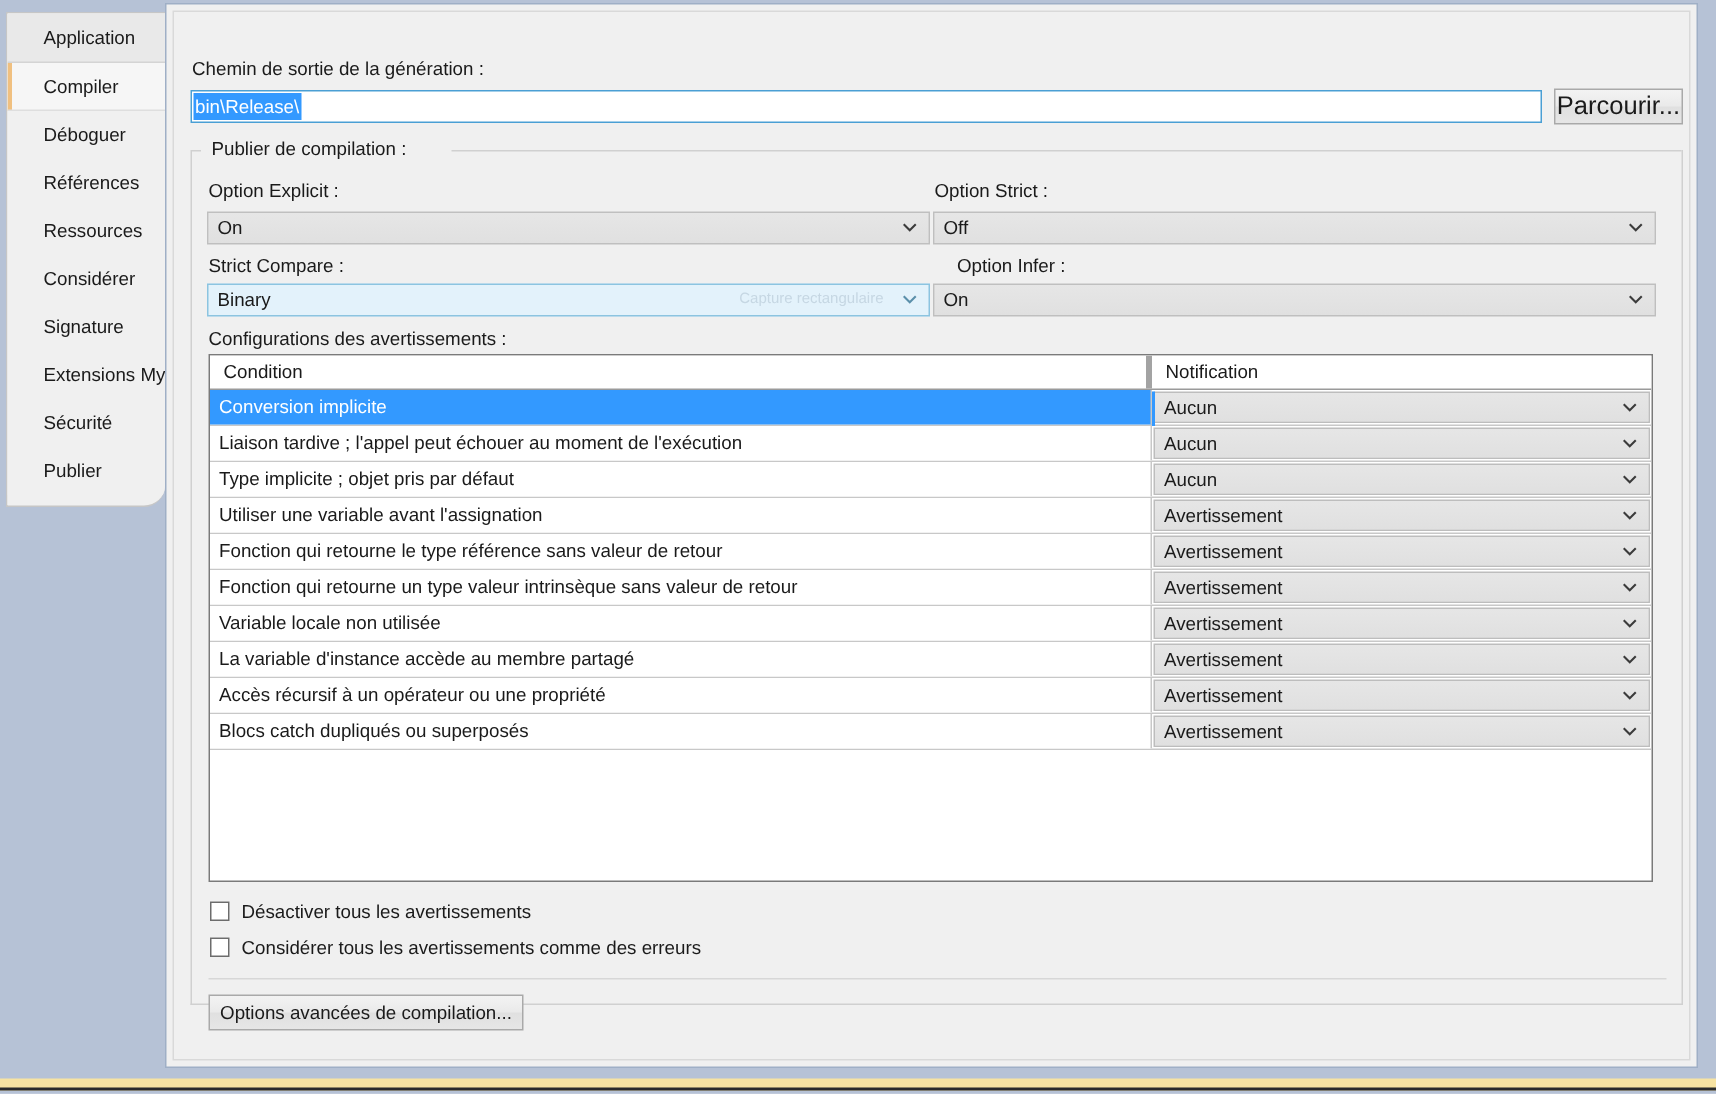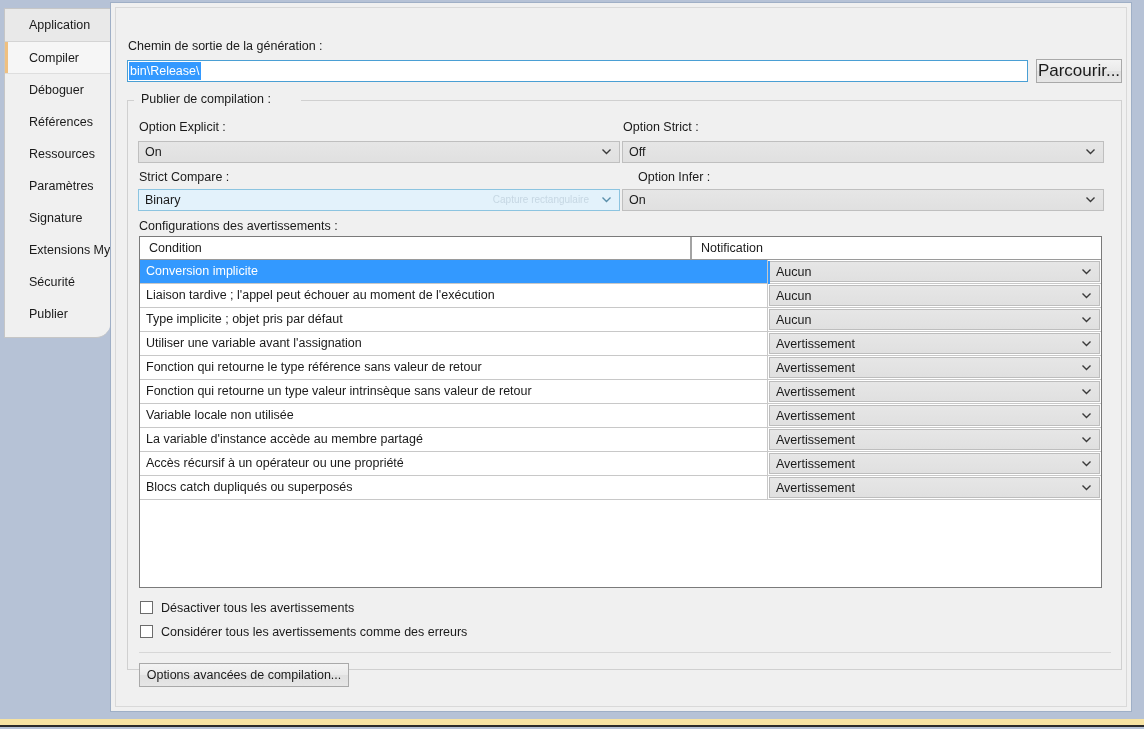--- a/index.html
+++ b/index.html
@@ -256,21 +256,21 @@
   }
   .gh-cell {
     font-size: 12.5px;
     line-height: 22px;
     padding-left: 9px;
     color: #1a1a1a;
     box-sizing: border-box;
     white-space: nowrap;
     cursor: default;
   }
-  .gh-cell.cond { width: 552px; border-right: 2px solid #a3a3a3; }
+  .gh-cell.cond { width: 628px; border-right: 4px solid #a3a3a3; }
   .gh-cell.notif { flex: 1; }
 
   .grid-row {
     display: flex;
     height: 24px;
     box-sizing: border-box;
     border-bottom: 1px solid #c8c8c8;
   }
   .gr-cond {
     width: 628px;
@@ -400,21 +400,21 @@
     <div class="tab-item">
       <span>Déboguer</span>
     </div>
     <div class="tab-item">
       <span>Références</span>
     </div>
     <div class="tab-item">
       <span>Ressources</span>
     </div>
     <div class="tab-item">
-      <span>Paramètres</span>
+      <span>Considérer</span>
     </div>
     <div class="tab-item">
       <span>Signature</span>
     </div>
     <div class="tab-item">
       <span>Extensions My</span>
     </div>
     <div class="tab-item">
       <span>Sécurité</span>
     </div>

